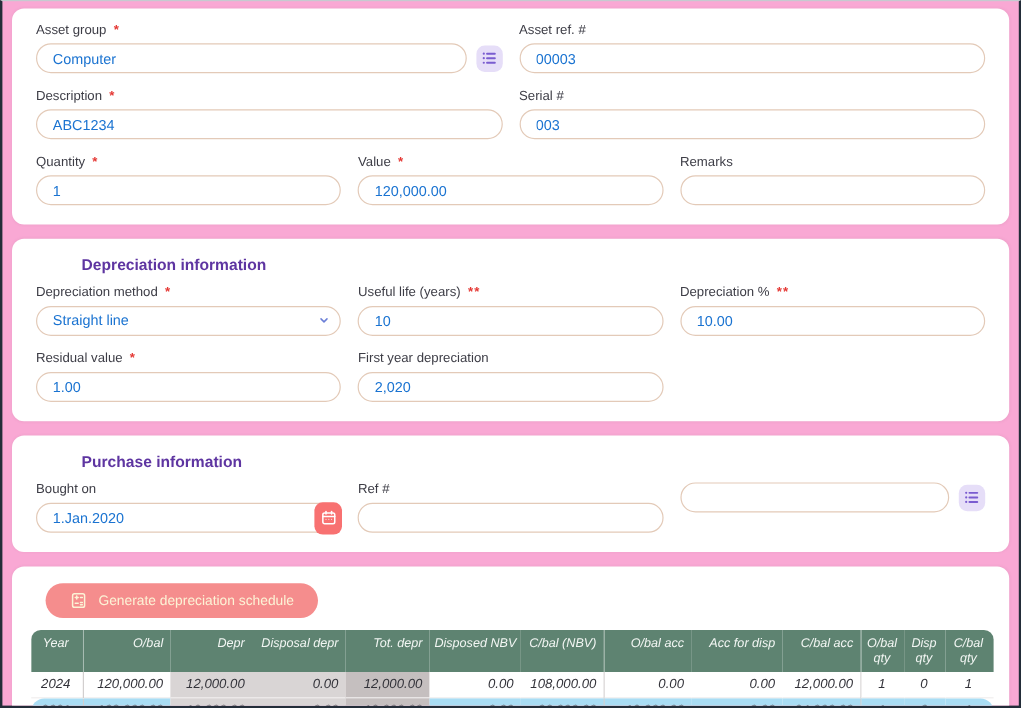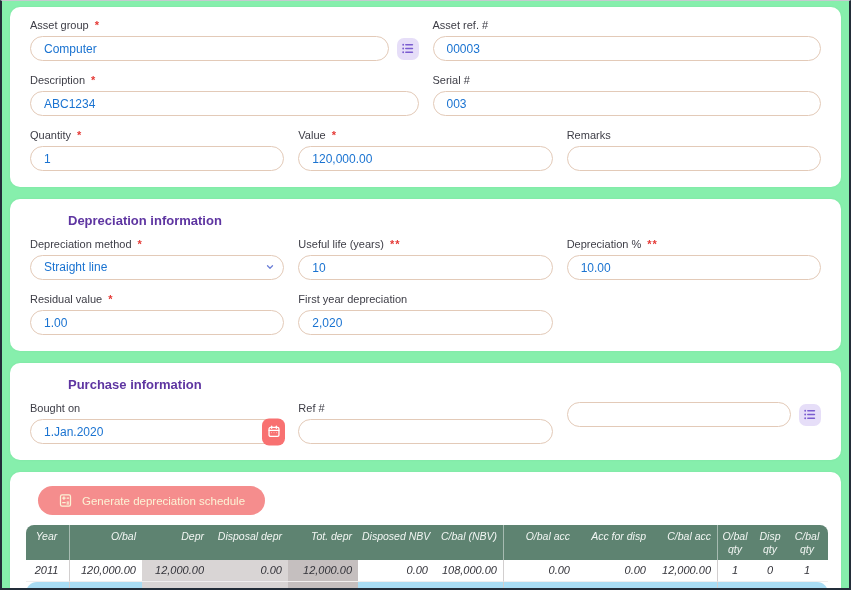--- a/index.html
+++ b/index.html
@@ -1,19 +1,19 @@
 <!DOCTYPE html>
 <html><head>
 <meta charset="utf-8">
 <style>
   html,body{margin:0;padding:0;background:#fff;}
   *{box-sizing:border-box;}
   .window{
     width:851px;height:590px;overflow:hidden;
-    background:#86efac;
+    background:#f9a8d4;
     border:2px solid #232d39;border-top:1px solid #c6cad0;
     font-family:"Liberation Sans","DejaVu Sans",sans-serif;
   }
   .page{padding:6px 8px;display:flex;flex-direction:column;gap:12px;height:100%;}
   .panel{
     background:#ffffff;border-radius:10px;padding:10px 12px;
     box-shadow:0 0 3px rgba(0,0,0,0.05);
     flex:0 0 auto;
   }
   .panel-grow{flex:1 1 auto;}
@@ -313,21 +313,21 @@
               <th class="c7">O/bal acc</th>
               <th class="c8">Acc for disp</th>
               <th class="c9">C/bal acc</th>
               <th class="c10">O/bal qty</th>
               <th class="c11">Disp qty</th>
               <th class="c12">C/bal qty</th>
             </tr>
         </thead>
         <tbody>
             <tr>
-              <td class="c0">2011</td>
+              <td class="c0">2024</td>
               <td class="c1">120,000.00</td>
               <td class="c2">12,000.00</td>
               <td class="c3">0.00</td>
               <td class="c4">12,000.00</td>
               <td class="c5">0.00</td>
               <td class="c6">108,000.00</td>
               <td class="c7">0.00</td>
               <td class="c8">0.00</td>
               <td class="c9">12,000.00</td>
               <td class="c10">1</td>

